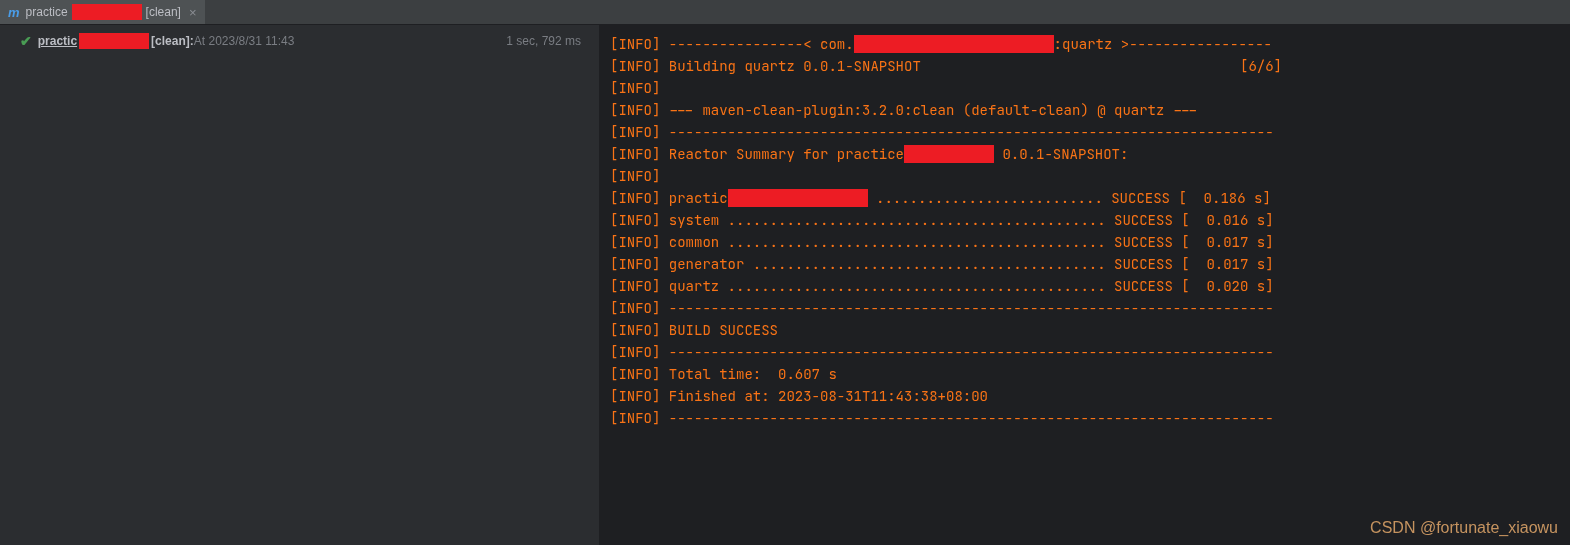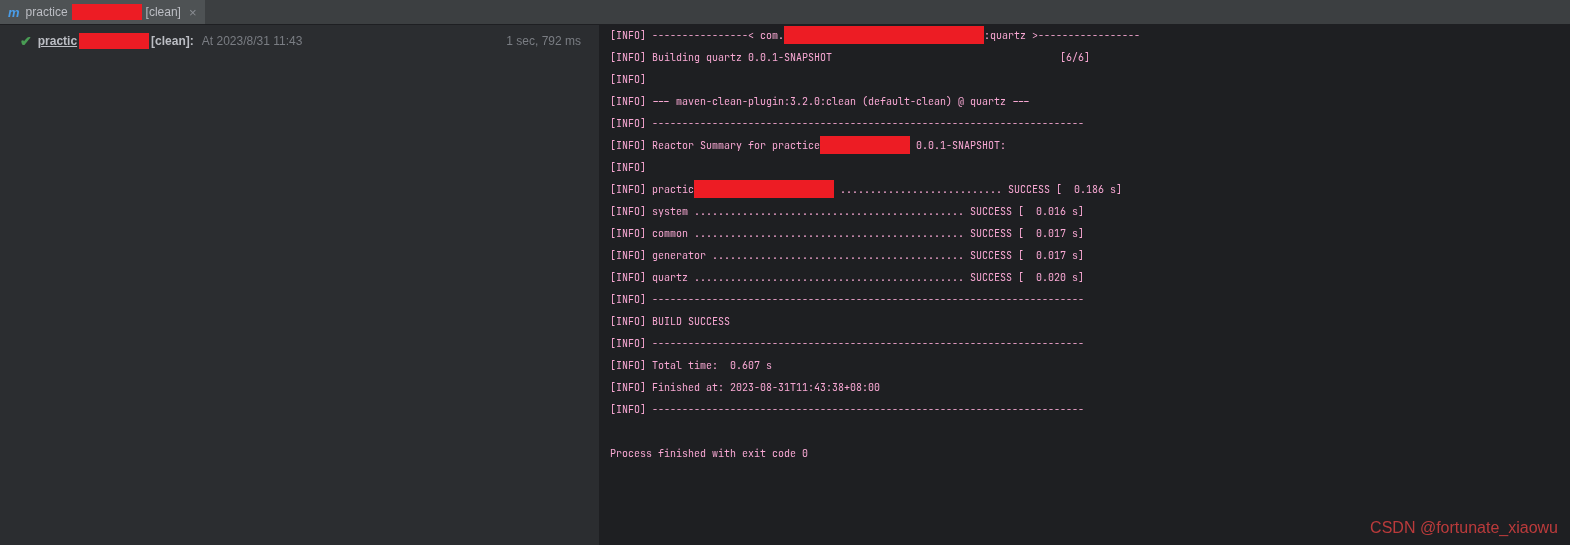--- a/index.html
+++ b/index.html
@@ -74,35 +74,35 @@
       color: #bcbec4;
       font-weight: bold;
       text-decoration: underline;
     }
     .run-goal {
       color: #bcbec4;
       font-weight: bold;
     }
     .run-time {
       color: #7a7d83;
-      margin-left: 8px;
+      margin-left: 0;
     }
     .run-duration {
       color: #7a7d83;
       margin-left: auto;
       padding-right: 10px;
     }
     .console-panel {
       flex: 1;
       background: #1e1f22;
       font-family: "JetBrains Mono", "Consolas", monospace;
-      font-size: 10px;
+      font-size: 14px;
       line-height: 22px;
-      color: #f9a8d4;
-      padding: 0 10px;
+      color: #f97316;
+      padding: 8px 10px;
       overflow: hidden;
       position: relative;
     }
     .console-line {
       white-space: pre;
       position: relative;
     }
     .redact {
       display: inline-block;
       background: #ed1c24;
@@ -114,21 +114,21 @@
     .tab-redact {
       display: inline-block;
       background: #ed1c24;
       height: 16px;
       vertical-align: middle;
     }
     .watermark {
       position: absolute;
       bottom: 8px;
       right: 12px;
-      color: #ef4444;
+      color: #fdba74;
       font-size: 16px;
       font-family: "Segoe UI", sans-serif;
       opacity: 0.75;
     }
     .blank-line {
       height: 22px;
     }
   </style>
 </head>
 <body>
@@ -167,17 +167,16 @@
       <div class="console-line">[INFO] common ............................................. SUCCESS [  0.017 s]</div>
       <div class="console-line">[INFO] generator .......................................... SUCCESS [  0.017 s]</div>
       <div class="console-line">[INFO] quartz ............................................. SUCCESS [  0.020 s]</div>
       <div class="console-line">[INFO] ------------------------------------------------------------------------</div>
       <div class="console-line">[INFO] BUILD SUCCESS</div>
       <div class="console-line">[INFO] ------------------------------------------------------------------------</div>
       <div class="console-line">[INFO] Total time:  0.607 s</div>
       <div class="console-line">[INFO] Finished at: 2023-08-31T11:43:38+08:00</div>
       <div class="console-line">[INFO] ------------------------------------------------------------------------</div>
       <div class="blank-line"></div>
-      <div class="console-line">Process finished with exit code 0</div>
     </div>
 </div>
 
 <div class="watermark">CSDN @fortunate_xiaowu</div>
 
 </body></html>

